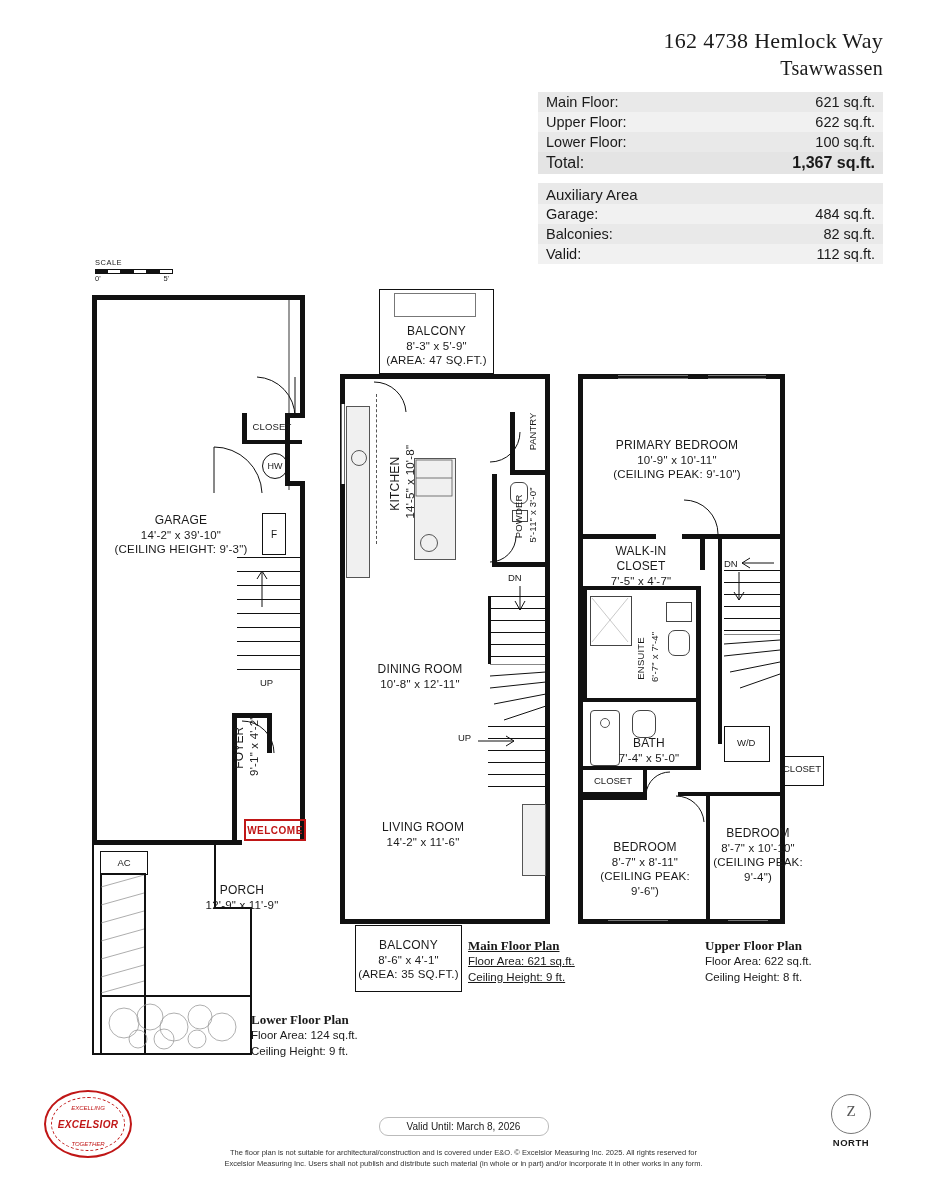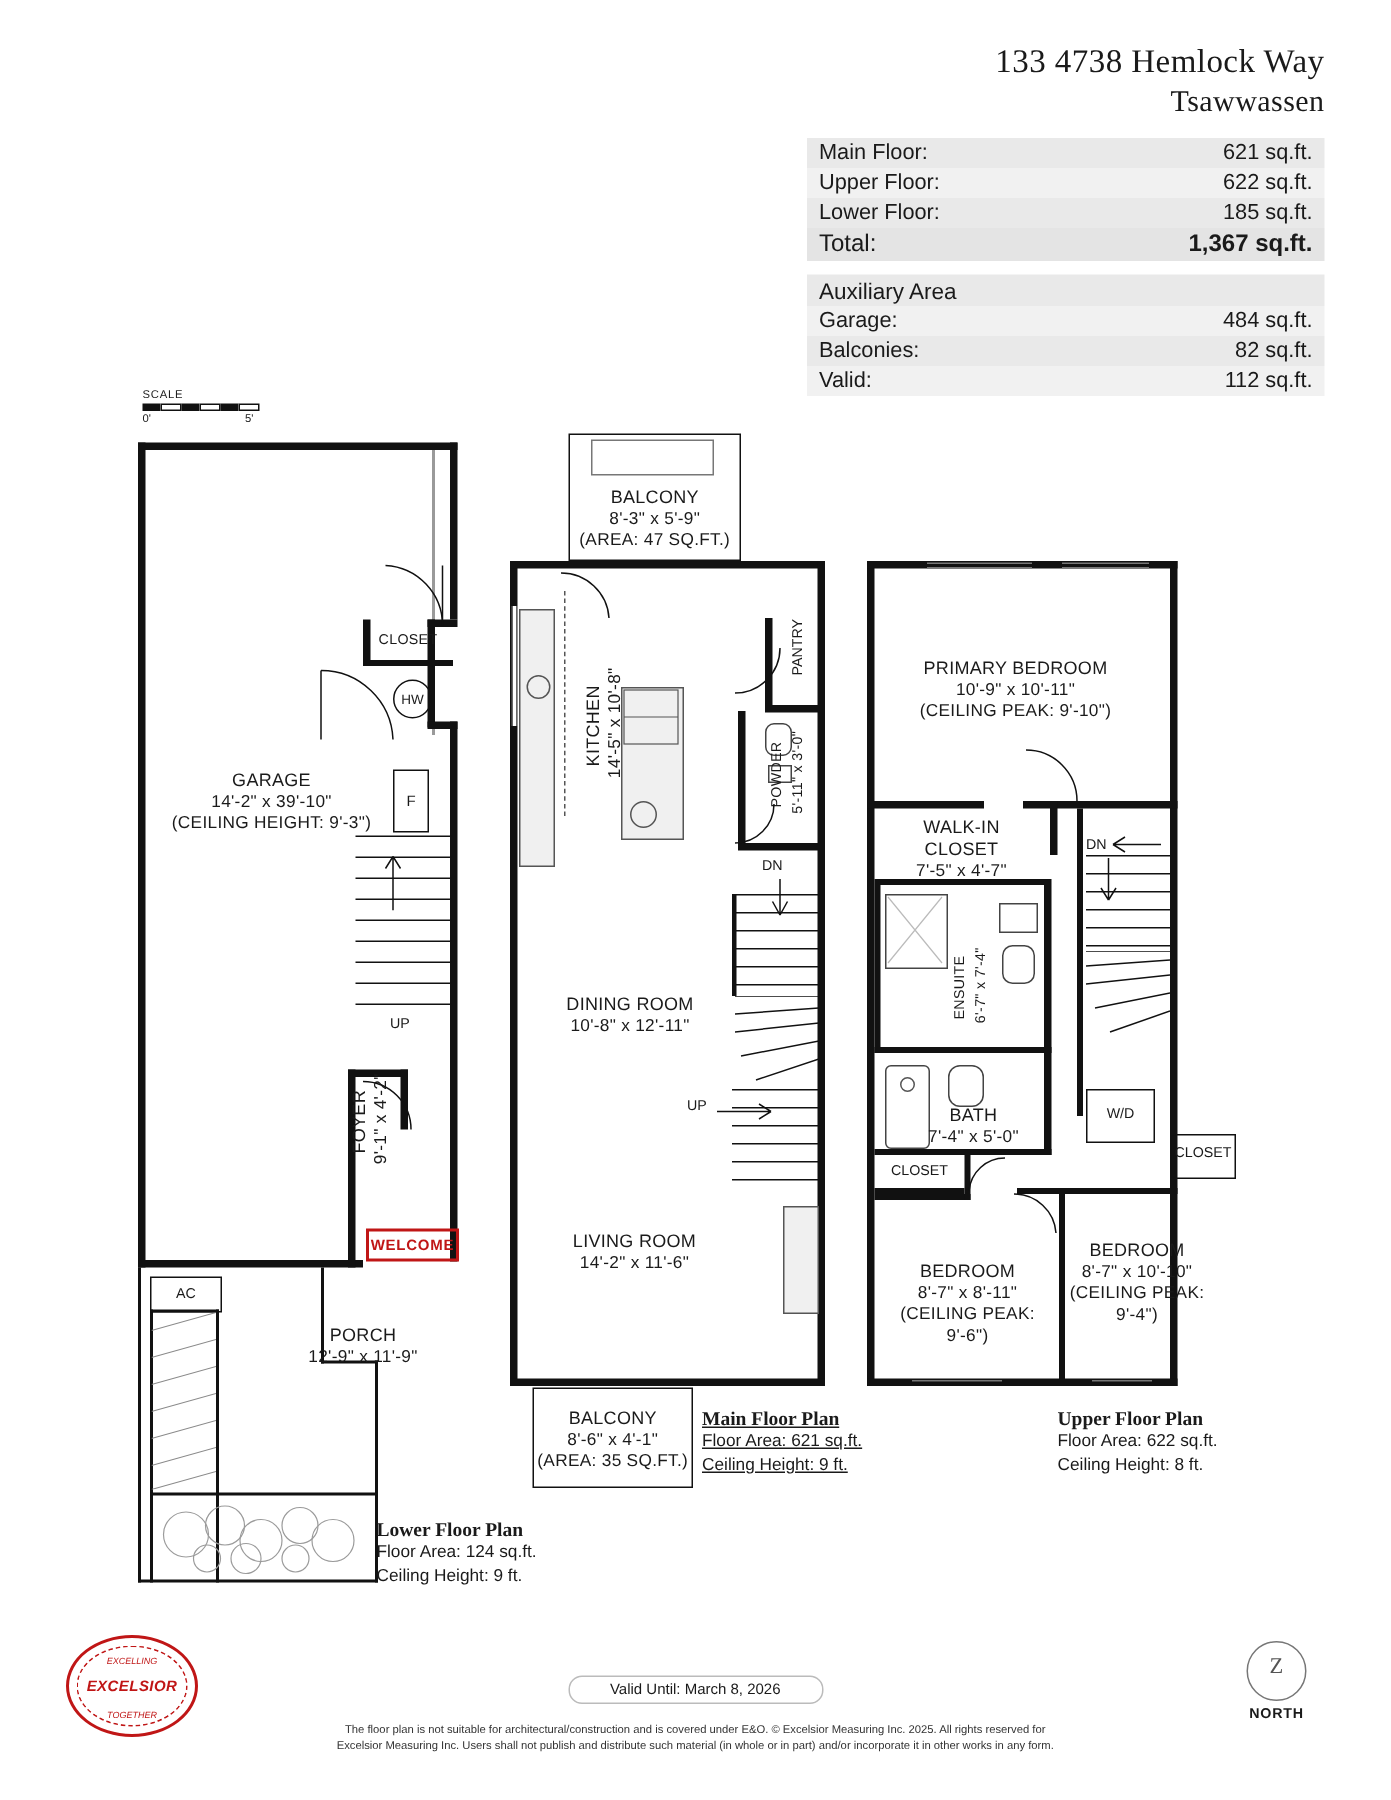--- a/index.html
+++ b/index.html
@@ -53,36 +53,36 @@
   .hw{position:absolute;width:24px;height:24px;border:1px solid #111;border-radius:50%;font-size:9px;display:flex;align-items:center;justify-content:center;}
   .fbox{position:absolute;border:1px solid #111;font-size:10px;display:flex;align-items:center;justify-content:center;}
   .fix{position:absolute;border:1px solid #444;background:#fff;}
   .fixg{position:absolute;border:1px solid #555;background:#f0f0f0;}
   .circle{position:absolute;border:1px solid #555;border-radius:50%;}
 </style>
 </head>
 <body>
 
 <div class="abs" id="title">
-  <div class="l1">133 4738 Hemlock Way</div>
+  <div class="l1">162 4738 Hemlock Way</div>
   <div class="l2">Tsawwassen</div>
 </div>
 
 <div class="abs" id="areaTable">
   <div class="arow">
     <span>Main Floor:</span>
     <span class="v">621 sq.ft.</span>
   </div>
   <div class="arow alt">
     <span>Upper Floor:</span>
     <span class="v">622 sq.ft.</span>
   </div>
   <div class="arow">
     <span>Lower Floor:</span>
-    <span class="v">185 sq.ft.</span>
+    <span class="v">100 sq.ft.</span>
   </div>
   <div class="arow total">
     <span>Total:</span>
     <span class="v">1,367 sq.ft.</span>
   </div>
   <div class="aux-h">Auxiliary Area</div>
   <div class="arow alt">
     <span>Garage:</span>
     <span class="v">484 sq.ft.</span>
   </div>
@@ -427,21 +427,21 @@
     <g stroke="#111" fill="none" stroke-width="1">
       <path d="M0 0 L56 0"></path>
         <path d="M0 10 L56 6"></path>
         <path d="M0 22 L56 16"></path>
         <path d="M6 38 L56 28"></path>
         <path d="M16 54 L56 40"></path>
     </g>
   </svg>
 
   <div class="abs" style="left:146px;top:352px;width:44px;height:34px;border:1px solid #111;">
-    <div class="small" style="position:absolute;left:0;right:0;top:10px;text-align:center;">W/D</div>
+    <div class="small" style="position:absolute;left:12px;right:0;top:10px;">W/D</div>
   </div>
 
   <div class="abs" style="left:202px;top:382px;width:42px;height:28px;border:1.5px solid #111;">
     <div class="small" style="position:absolute;left:0;right:0;top:6px;text-align:center;">CLOSET</div>
   </div>
 
   <div class="w" style="left:5px;top:418px;width:60px;height:4px;"></div>
   <div class="w" style="left:100px;top:418px;width:107px;height:4px;"></div>
   <div class="w" style="left:128px;top:420px;width:4px;height:130px;"></div>
 

